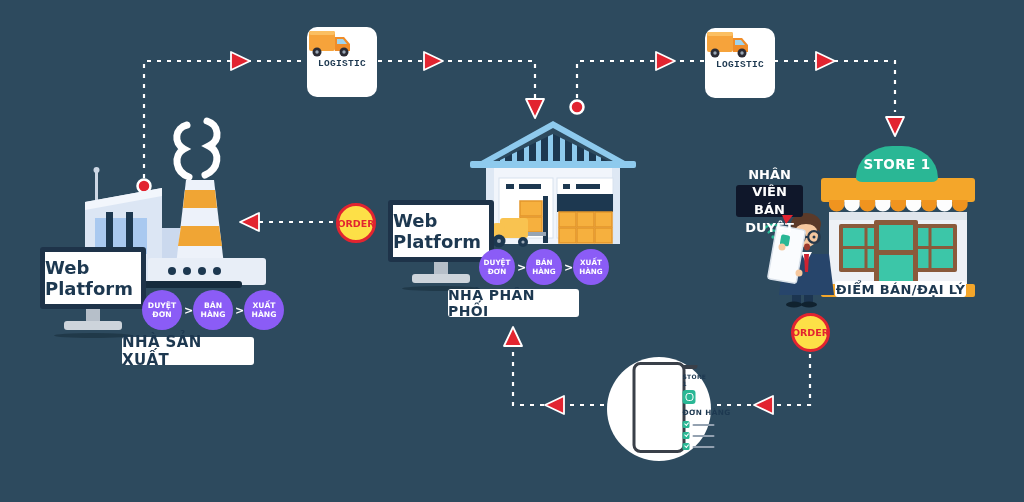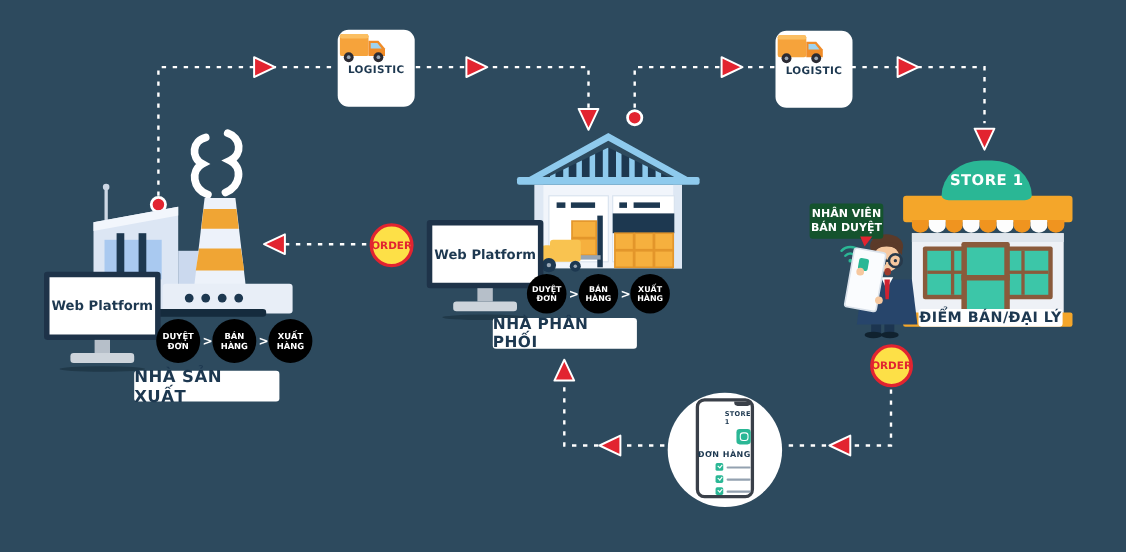--- a/index.html
+++ b/index.html
@@ -5,63 +5,63 @@
   * { margin:0; padding:0; box-sizing:border-box; }
   body { font-family:"DejaVu Sans","Liberation Sans",sans-serif; }
   .canvas { position:relative; width:1024px; height:502px; background:#2d4a5e; overflow:hidden; }
   svg { position:absolute; left:0; top:0; }
   .connectors { z-index:1; }
   .illus { z-index:2; }
 
   
   .monitor { position:absolute; width:106px; z-index:4; }
   .monitor .screen { height:62px; background:#fff; border:5px solid #1e3349; border-radius:3px;
-    display:flex; align-items:center; justify-content:center; font-weight:bold; font-size:12px; color:#1d3850; }
+    display:flex; align-items:center; justify-content:center; font-weight:bold; font-size:18px; color:#1d3850; }
   .monitor .neck { width:14px; height:12px; background:#b6bfc9; margin:0 auto; }
   .monitor .base { width:58px; height:9px; background:#cdd4db; border-radius:3px; margin:0 auto; }
   .monitor .shadow { width:78px; height:5px; background:rgba(10,25,35,.35); border-radius:50%; margin:3px auto 0; }
 
   
   .steps { position:absolute; display:flex; align-items:center; gap:2px; z-index:5; }
-  .step-circle { border-radius:50%; background:#000000; color:#fff; display:flex; flex-direction:column;
+  .step-circle { border-radius:50%; background:#8b5cf6; color:#fff; display:flex; flex-direction:column;
     align-items:center; justify-content:center; font-weight:bold; text-align:center; line-height:1.25; }
   .steps.large .step-circle { width:40px; height:40px; font-size:7.6px; }
   .steps.small .step-circle { width:36px; height:36px; font-size:7.2px; }
   .chev { color:#fff; font-weight:bold; font-size:11px; width:7px; text-align:center; }
 
   
   .plate { position:absolute; background:#fff; color:#1d3850; font-weight:bold; display:flex;
     align-items:center; justify-content:center; border-radius:3px; z-index:5; letter-spacing:.4px; }
 
   
   .logistic { position:absolute; width:70px; height:70px; background:#fff; border-radius:10px;
     display:flex; flex-direction:column; align-items:center; justify-content:center; z-index:4; }
-  .logistic .lbl { font-size:9.5px; font-weight:bold; color:#1d3850; letter-spacing:.3px; margin-top:2px; }
+  .logistic .lbl { font-size:9.5px; font-weight:bold; color:#1d3850; letter-spacing:.3px; margin-top:2px;font-family:Liberation Mono, monospace; }
 
   
   .order { position:absolute; background:#fde047; border:3px solid #e22430; border-radius:50%;
     color:#e22430; font-weight:bold; display:flex; align-items:center; justify-content:center; z-index:5; }
 
   
   .store-sign { position:absolute; left:856px; top:146px; width:82px; height:36px; background:#2ab795;
     border-radius:45% 45% 8% 8% / 90% 90% 12% 12%; color:#fff; font-weight:bold; font-size:13.5px;
     display:flex; align-items:center; justify-content:center; z-index:4; letter-spacing:.4px; }
 
   
-  .bubble { position:absolute; left:736px; top:185px; width:67px; height:32px; background:#14532d;
-    border-radius:3px; color:#fff; font-weight:bold; font-size:10px; line-height:1.35; text-align:center;
+  .bubble { position:absolute; left:736px; top:185px; width:67px; height:32px; background:#0f172a;
+    border-radius:3px; color:#fff; font-weight:bold; font-size:13px; line-height:1.35; text-align:center;
     display:flex; flex-direction:column; align-items:center; justify-content:center; z-index:6; }
   .bubble::after { content:""; position:absolute; bottom:-7px; right:10px; width:0; height:0;
     border-left:4px solid transparent; border-right:7px solid transparent; border-top:9px solid #e22430; }
 
   
   .phone-circle { position:absolute; left:607px; top:357px; width:104px; height:104px; background:#fff;
     border-radius:50%; z-index:4; }
   .phone { position:absolute; left:50%; transform:translateX(-50%); top:5px; width:45px; height:91px;
-    background:#fff; border:3px solid #3a4049; border-radius:8px; display:flex; flex-direction:column; align-items:flex-end;padding-left:47px; }
+    background:#fff; border:3px solid #3a4049; border-radius:8px; display:flex; flex-direction:column; align-items:flex-start;padding-left:47px; }
   .phone .notch { width:15px; height:4px; background:#3a4049; border-radius:0 0 3px 3px; }
   .phone .ph-header { font-size:6px; font-weight:bold; color:#1d3850; margin-top:4px; letter-spacing:.3px; }
   .app-icon { width:13px; height:15px; background:#2ab795; border-radius:3px; margin-top:3px; position:relative; }
   .app-icon::after { content:""; position:absolute; inset:3px 2.5px; border:1.3px solid #fff; border-radius:3px; }
   .phone .ph-app { font-size:7.3px; font-weight:bold; color:#1d3850; margin-top:4px; letter-spacing:.4px; white-space:nowrap; }
   .ph-row { display:flex; align-items:center; gap:3px; margin-top:4px; width:32px; }
   .cb { width:7px; height:7px; background:#2ab795; border-radius:1.5px; position:relative; flex:none; }
   .cb::after { content:""; position:absolute; left:1.5px; top:1px; width:3px; height:1.8px;
     border-left:1.2px solid #fff; border-bottom:1.2px solid #fff; transform:rotate(-50deg); }
   .ph-line { height:2px; background:#93a1b0; border-radius:1px; flex:1; }

